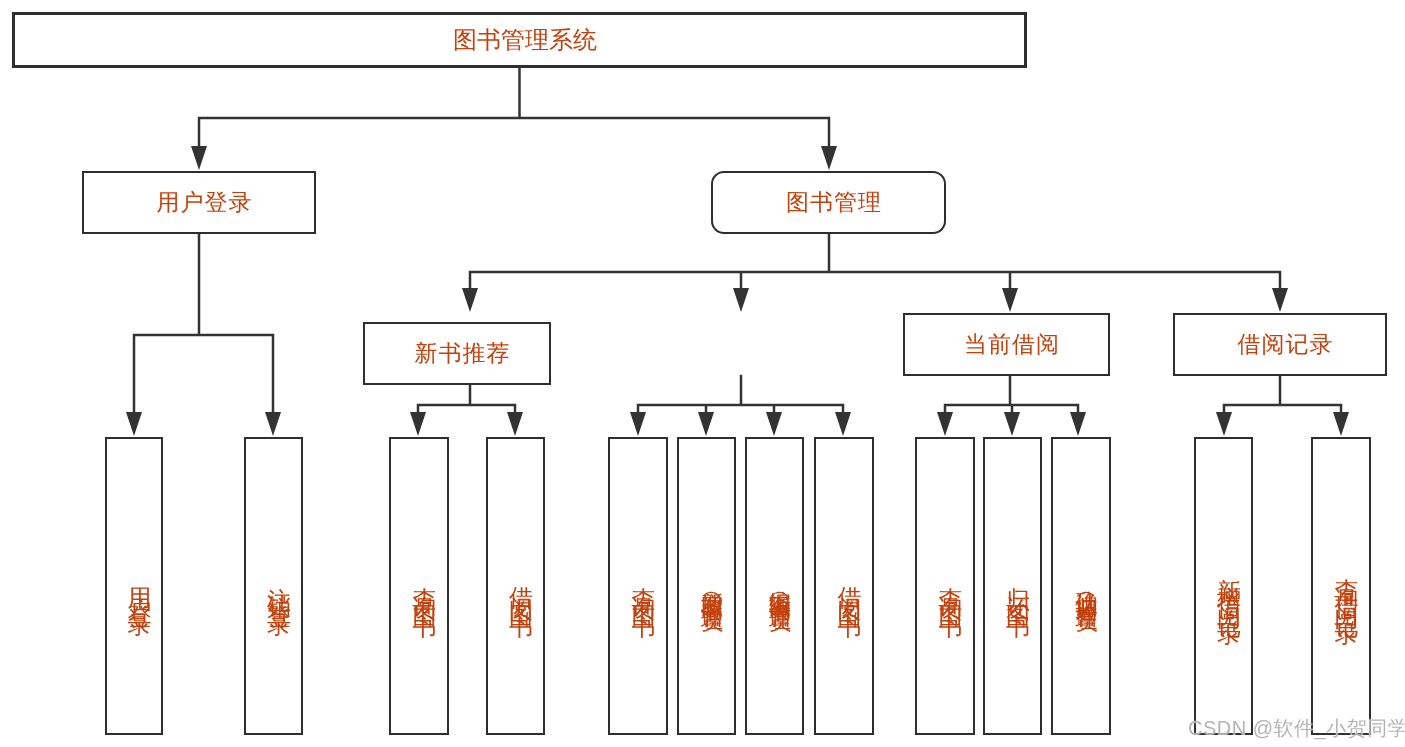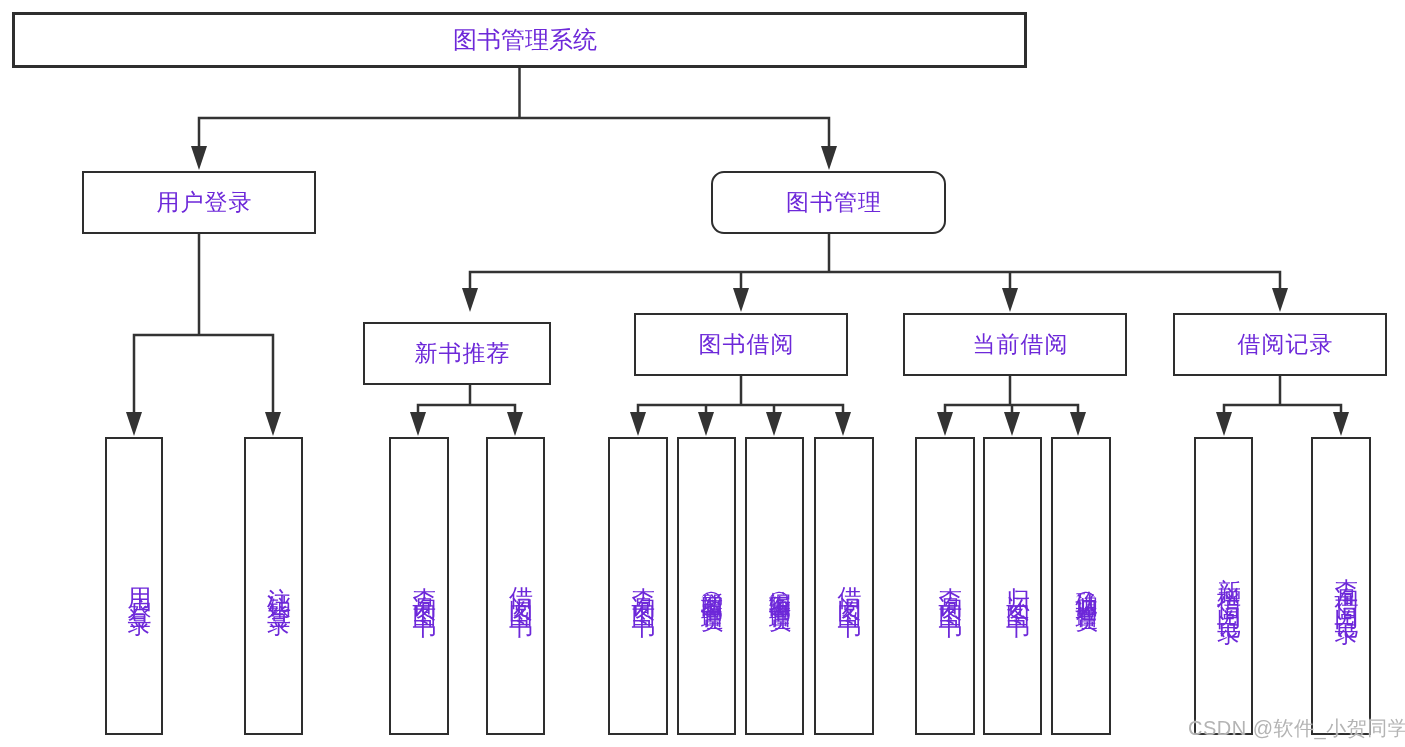--- a/index.html
+++ b/index.html
@@ -19,41 +19,41 @@
     position: absolute;
     left: 0;
     top: 0;
     z-index: 0;
   }
   .node {
     position: absolute;
     box-sizing: border-box;
     background: #ffffff;
     border: 2.5px solid #2e2e2e;
-    color: #6d28d9;
+    color: #c2410c;
     display: flex;
     align-items: center;
     justify-content: center;
     z-index: 1;
     padding-left: 11px;
   }
   .root-node {
     left: 12px; top: 12px; width: 1015px; height: 56px;
     border-width: 3px;
     font-size: 24px;
   }
   .h-node {
     font-size: 23px;
     letter-spacing: 1px;
   }
   .n-user-login  { left: 82px;  top: 171px; width: 234px; height: 63px; }
   .n-book-mgmt   { left: 711px; top: 171px; width: 235px; height: 63px; border-radius: 13px; }
   .n-new-book    { left: 363px; top: 322px; width: 188px; height: 63px; }
   .n-book-borrow { left: 634px; top: 313px; width: 214px; height: 63px; }
-  .n-cur-borrow  { left: 903px; top: 313px; width: 224px; height: 63px; }
+  .n-cur-borrow  { left: 903px; top: 313px; width: 207px; height: 63px; }
   .n-records     { left: 1173px; top: 313px; width: 214px; height: 63px; }
   .v-node {
     top: 437px;
     height: 298px;
     writing-mode: vertical-rl;
     text-orientation: mixed;
     font-size: 24px;
     letter-spacing: 9px;
     line-height: 1;
   }
@@ -130,21 +130,20 @@
       <polygon points="1333,412 1349,412 1341,436"></polygon>
     </g>
   </svg>
 
   <div class="node root-node">图书管理系统</div>
 
   <div class="node h-node n-user-login">用户登录</div>
   <div class="node h-node n-book-mgmt">图书管理</div>
 
   <div class="node h-node n-new-book">新书推荐</div>
-  <div class="node h-node n-book-borrow">图书借阅</div>
   <div class="node h-node n-cur-borrow">当前借阅</div>
   <div class="node h-node n-records">借阅记录</div>
 
   <div class="node v-node l-login">用户登录</div>
   <div class="node v-node l-logout">注销登录</div>
 
   <div class="node v-node l-nb-query">查询图书</div>
   <div class="node v-node l-nb-borrow">借阅图书</div>
 
   <div class="node v-node l-bb-query">查询图书</div>

